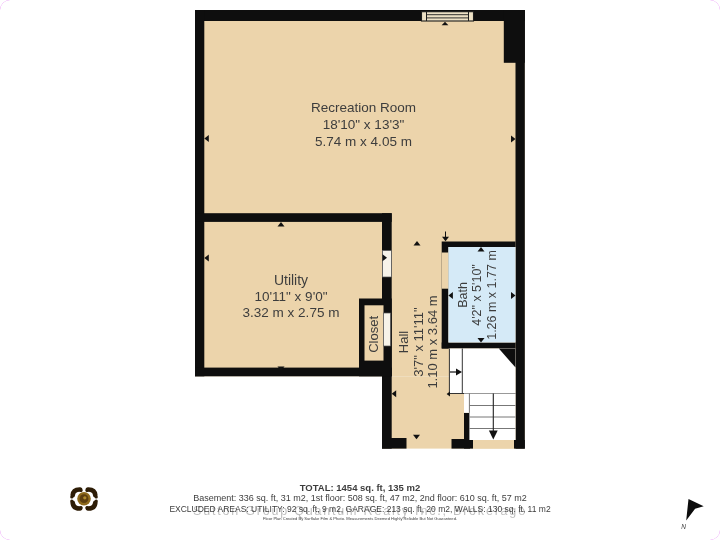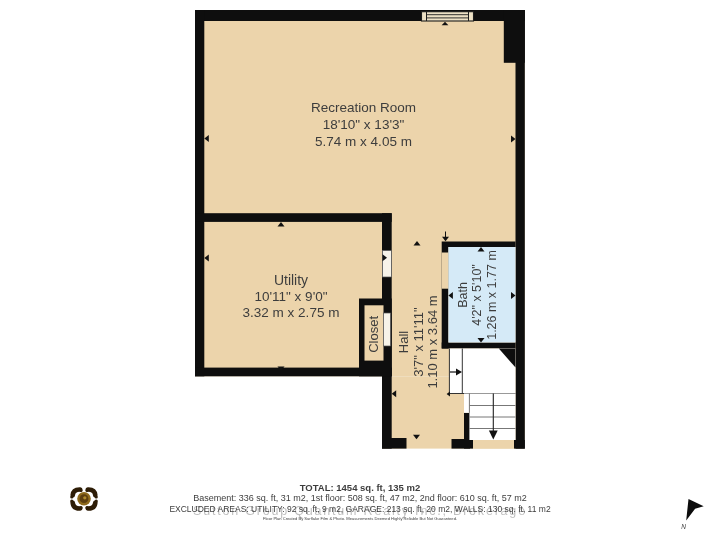--- a/index.html
+++ b/index.html
@@ -1,17 +1,17 @@
 <!DOCTYPE html>
 <html><head>
 <meta charset="utf-8">
 <style>
   html,body{margin:0;padding:0;background:#ffffff;}
   #page{position:relative;width:720px;height:540px;background:#d946ef;overflow:hidden;
-        font-family:"Liberation Sans", sans-serif;}
+        font-family:"Liberation Sans", sans-serif;border-radius:10px;}
   svg text{font-family:"Liberation Sans", sans-serif;fill:#3d3d3d;}
 </style>
 </head>
 <body>
 <div id="page">
 <svg width="720" height="540" viewBox="0 0 720 540" xmlns="http://www.w3.org/2000/svg">
 
   <rect x="0" y="0" width="720" height="540" fill="#ffffff"></rect>
 
   <rect x="195" y="10" width="329.8" height="366.3" fill="#ecd4ab"></rect>

